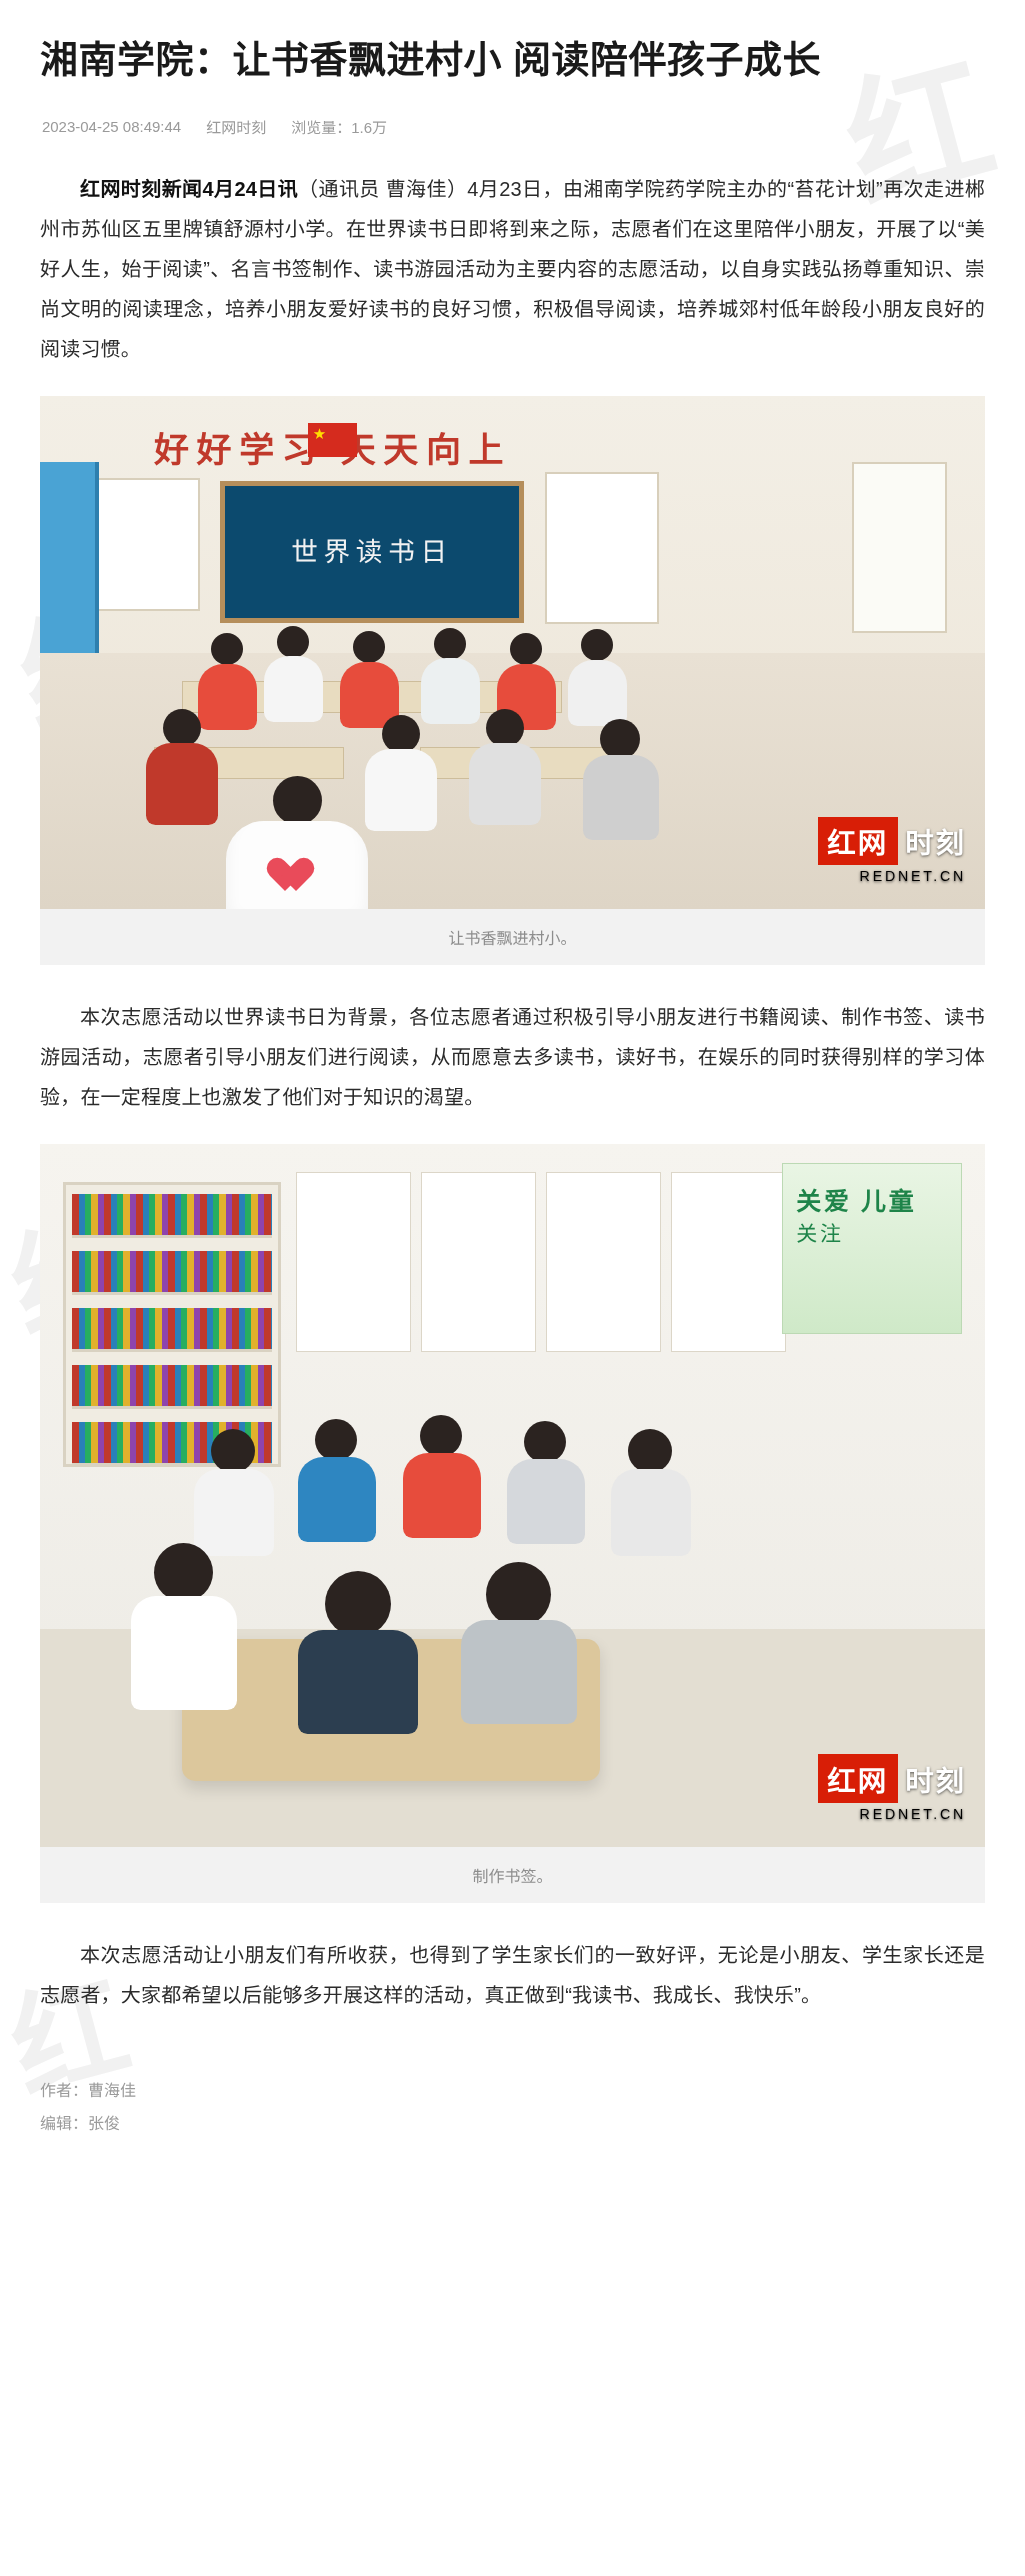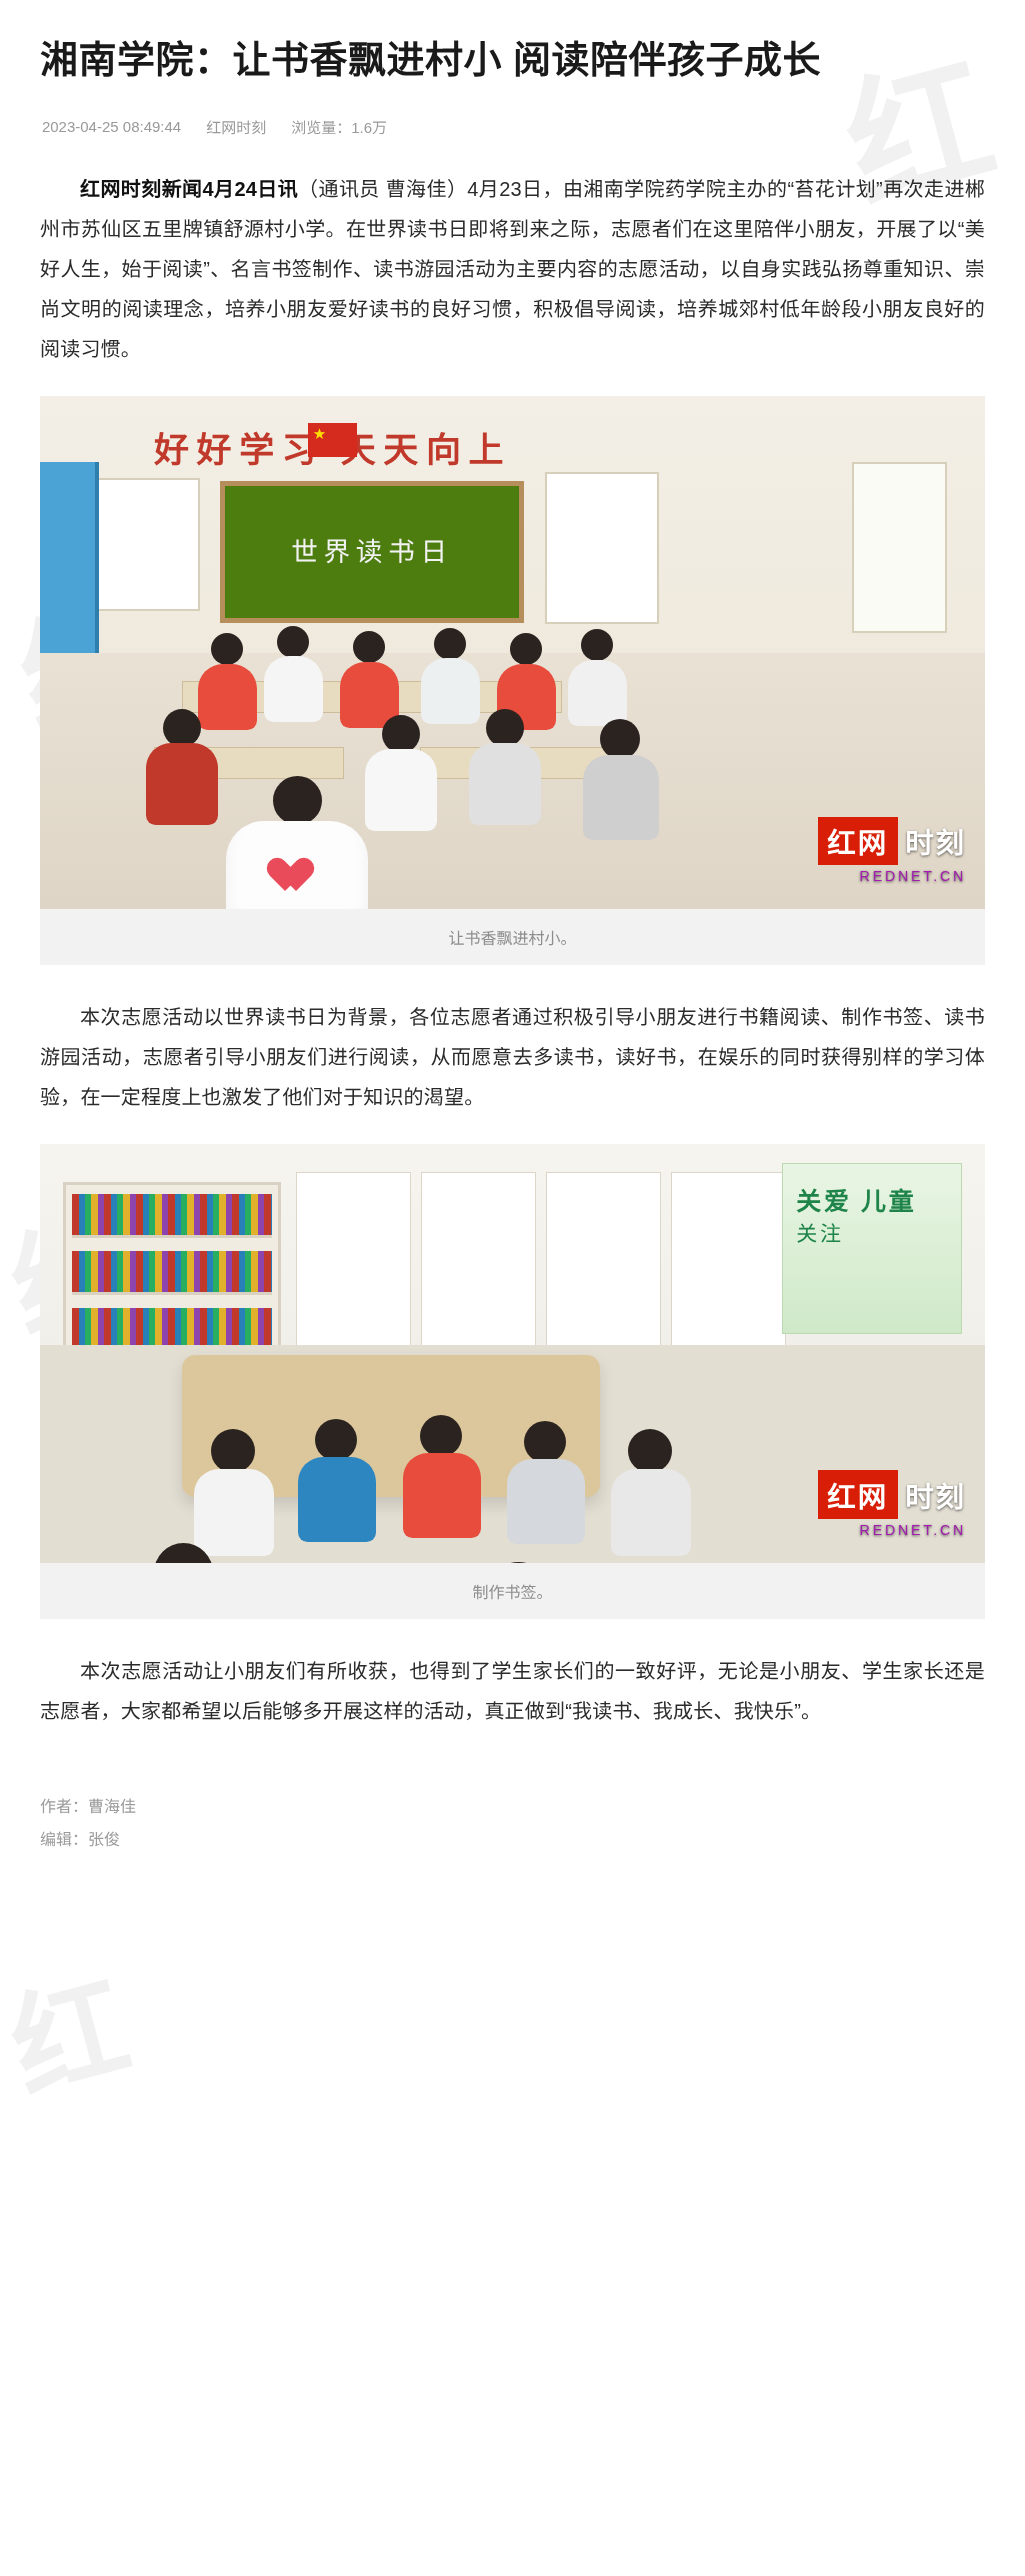--- a/index.html
+++ b/index.html
@@ -80,21 +80,21 @@
   .figure {
     margin: 13.3px 0 32px 0;
   }
   .photo {
     position: relative;
     width: 100%;
     height: 513px;
     overflow: hidden;
     background: #cfd6dd;
   }
-  .photo.second { height: 419px; }
+  .photo.second { height: 703px; }
 
   .caption {
     background: #f2f2f2;
     color: #8d8d8d;
     font-size: 16px;
     text-align: center;
     padding: 16px 0;
   }
 
   
@@ -111,21 +111,21 @@
   .p1-flag {
     position: absolute; top: 26.6px; left: 268px; width: 49px; height: 34px;
     background: #d52b1e;
   }
   .p1-flag:after {
     content: "★"; color: #ffde00; font-size: 15px;
     position: absolute; top: 1.9px; left: 4.7px;
   }
   .p1-board {
     position: absolute; top: 85px; left: 180px; width: 304px; height: 142px;
-    background: #4d7c0f; border: 5.7px solid #b58e5b; color: #f2f2f2;
+    background: #0c4a6e; border: 5.7px solid #b58e5b; color: #f2f2f2;
     font-size: 26.6px; text-align: center; line-height: 133px; letter-spacing: 5.7px;
     font-family: "Liberation Serif", serif;
   }
   .p1-poster-l {
     position: absolute; top: 82px; left: 57px; width: 103px; height: 133px;
     background: #ffffff; border: 2.8px solid #d8cfbb;
   }
   .p1-poster-r {
     position: absolute; top: 76px; left: 505px; width: 114px; height: 152px;
     background: #ffffff; border: 2.8px solid #d8cfbb;
@@ -175,21 +175,21 @@
     background: #d81e06; color: #fff; font-size: 28.5px; font-weight: bold;
     padding: 3.8px 9.5px; display: inline-block; letter-spacing: 1.9px;
     font-family: "Liberation Serif", serif;
   }
   .photo-logo .pl-kai {
     color: #fff; font-size: 28.5px; font-weight: bold; margin-left: 7.6px;
     letter-spacing: 1.9px; text-shadow: 0 0.9px 2.8px rgba(0,0,0,.6);
     font-family: "Liberation Serif", serif;
   }
   .photo-logo .pl-sub {
-    color: #a21caf; font-size: 14.2px; letter-spacing: 2.8px; margin-top: 2.8px;
+    color: #000000; font-size: 14.2px; letter-spacing: 2.8px; margin-top: 2.8px;
     text-shadow: 0 0.9px 2.8px rgba(0,0,0,.7);
   }
 
   
   .p2-wall { position: absolute; inset: 0; background: linear-gradient(#f6f4ef, #eceae4); }
   .p2-shelf {
     position: absolute; top: 38px; left: 23px; width: 218px; height: 285px;
     background: #f0ece2; border: 3.8px solid #d9d2c2;
   }
   .p2-shelf .row {

